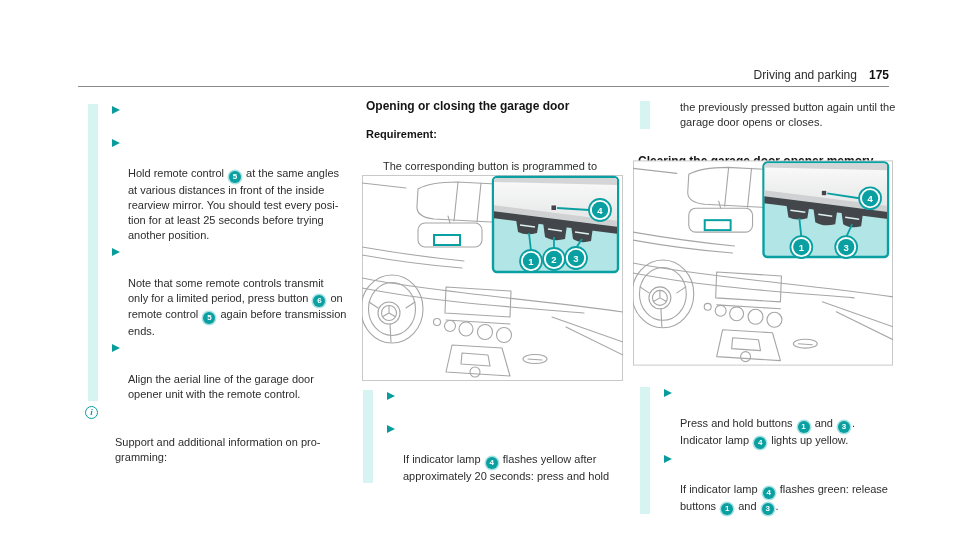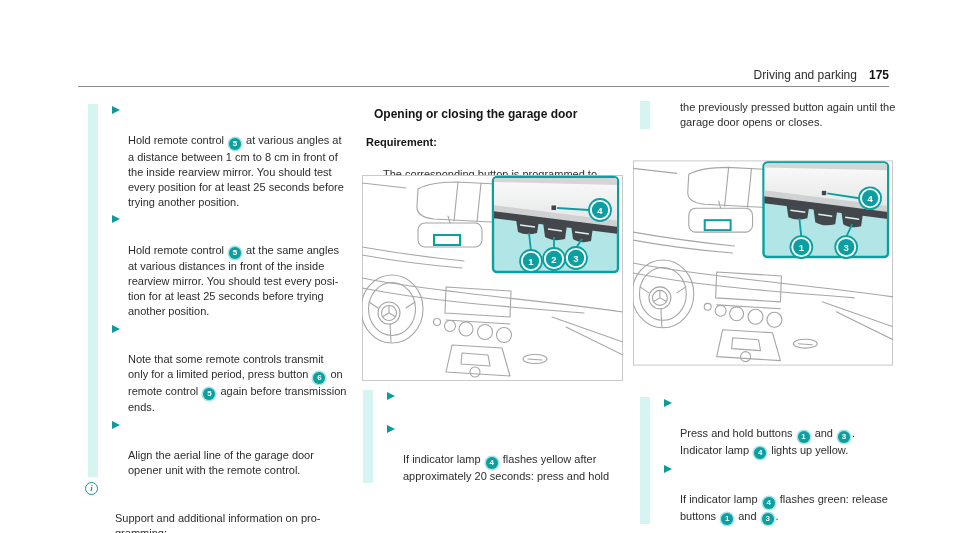--- a/index.html
+++ b/index.html
@@ -9,21 +9,21 @@
 
   
   #page-header{position:absolute;left:78px;top:68px;width:811px;
     border-bottom:1px solid #8a8a8a;padding-bottom:4px;text-align:right;
     font-size:12px;color:#2d2d2d;}
   #page-header .pagenum{font-weight:bold;margin-left:12px;color:#111;}
 
   
   .body{font-size:11px;line-height:15px;}
   .pre{white-space:pre-line;}
-  h2{font-size:12px;line-height:15px;margin:8px;font-weight:bold;color:#141414;}
+  h2{font-size:12px;line-height:15px;margin:0;font-weight:bold;color:#141414;}
 
   
   .cbgroup{position:relative;padding-left:40px;}
   .cbgroup::before{content:"";position:absolute;left:0;top:1px;bottom:1px;width:10px;
     background:#d6f4f2;}
   .bullet{position:relative;margin:0 0 3px 0;white-space:pre-line;font-size:11px;line-height:15px;}
   .bullet:last-child{margin-bottom:0;}
   .tri{position:absolute;left:-16px;top:2.5px;width:0;height:0;
     border-left:8px solid #0a9b9d;border-top:4.5px solid transparent;
     border-bottom:4.5px solid transparent;}
@@ -46,21 +46,21 @@
   #left-col{position:absolute;left:88px;top:103px;width:272px;}
   #mid-head{position:absolute;left:366px;top:99px;width:262px;}
   #mid-head .reqlabel{font-weight:bold;margin:13px 0 0 0;font-size:11px;line-height:15px;color:#141414;}
   #mid-head .body{margin:17px;}
   #fig-middle{position:absolute;left:362px;top:175px;width:261px;height:206px;margin:0;}
   #mid-bullets{position:absolute;left:363px;top:389px;width:268px;}
   #right-cont{position:absolute;left:640px;top:100px;width:288px;}
   #right-cont .cont{white-space:pre-line;font-size:11px;line-height:15px;}
   #right-head{position:absolute;left:638px;top:154px;width:292px;}
   #fig-right{position:absolute;left:633px;top:159px;width:260px;height:208px;margin:0;}
-  #right-bullets{position:absolute;left:640px;top:396px;width:292px;}
+  #right-bullets{position:absolute;left:640px;top:386px;width:292px;}
 
   
   #watermark{position:absolute;right:4px;top:496px;font-size:27px;
     color:#9d9d9d;letter-spacing:0.5px;}
 
   figure svg{display:block;}
   .callout text{fill:#fff;font-size:9.5px;font-weight:bold;text-anchor:middle;
     font-family:"Liberation Sans","DejaVu Sans",sans-serif;}
 </style>
 </head>
@@ -131,25 +131,20 @@
 <div class="page">
 
   <header id="page-header">
     <span>Driving and parking</span><span class="pagenum">175</span>
   </header>
 
   <section id="left-col">
     <div class="cbgroup">
       <div class="bullet">
         <span class="tri"></span>
-        <span class="btext">Hold remote control <span class="badge">5</span> at various angles at
-a distance between 1 cm to 8 cm in front of
-the inside rearview mirror. You should test
-every position for at least 25 seconds before
-trying another position.</span>
       </div>
       <div class="bullet">
         <span class="tri"></span>
         <span class="btext">Hold remote control <span class="badge">5</span> at the same angles
 at various distances in front of the inside
 rearview mirror. You should test every posi-
 tion for at least 25 seconds before trying
 another position.</span>
       </div>
       <div class="bullet">

